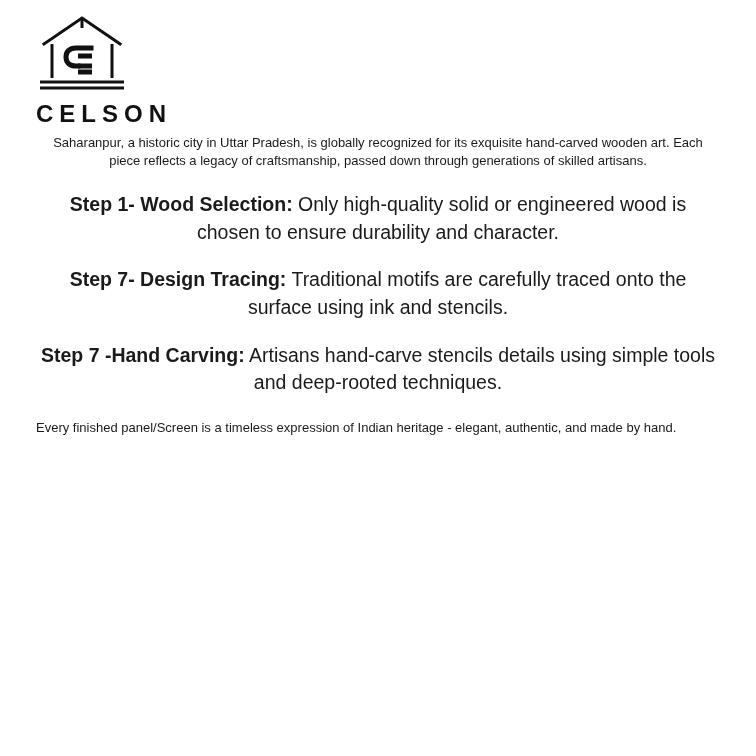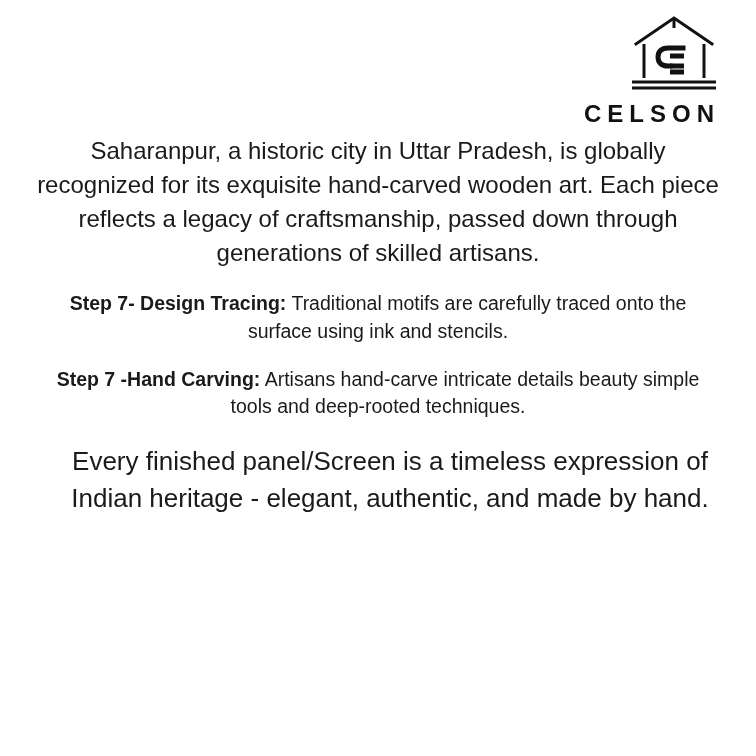--- a/index.html
+++ b/index.html
@@ -14,21 +14,21 @@
     color: #1a1a1a;
     overflow: hidden;
   }
   .page {
     width: 756px;
     height: 756px;
     box-sizing: border-box;
     padding: 10px 36px 0 36px;
     display: flex;
     flex-direction: column;
-    align-items: flex-end;
+    align-items: flex-start;
   }
   .logo-mark {
     margin-top: 4px;
     margin-bottom: 4px;
     line-height: 0;
   }
   .brand {
     font-size: 24px;
     font-weight: bold;
     letter-spacing: 6px;
@@ -40,40 +40,40 @@
   .headline {
     font-size: 21px;
     font-weight: bold;
     letter-spacing: 2.2px;
     color: #111111;
     text-align: center;
     margin-bottom: 16px;
     white-space: nowrap;
   }
   .intro {
-    font-size: 24px;
+    font-size: 13px;
     line-height: 1.42;
     text-align: center;
     color: #1a1a1a;
     margin-bottom: 20px;
     max-width: 690px;
   }
   .step {
     font-size: 19.5px;
     line-height: 1.42;
     text-align: center;
     color: #1a1a1a;
     margin-bottom: 20px;
     max-width: 690px;
   }
   .step b {
     font-weight: bold;
   }
   .closing {
-    font-size: 26px;
+    font-size: 13px;
     line-height: 1.42;
     text-align: center;
     color: #1a1a1a;
     max-width: 660px;
     margin-top: 2px;
   }
 </style>
 </head>
 <body>
 
@@ -92,25 +92,28 @@
       <path d="M42 52 L56 52" stroke="#111111" stroke-width="5"></path>
       <path d="M42 58 L56 58" stroke="#111111" stroke-width="5"></path>
     </svg>
   </div>
 
   <div class="brand">CELSON</div>
 
 
   <div class="intro">Saharanpur, a historic city in Uttar Pradesh, is globally recognized for its exquisite hand-carved wooden art. Each piece reflects a legacy of craftsmanship, passed down through generations of skilled artisans.</div>
 
+  <div class="step">
+    <b>Step 1- Wood Selection:</b><span> Only high-quality solid or engineered wood is chosen to ensure durability and character.</span>
+  </div>
 
   <div class="step">
     <b>Step 7- Design Tracing:</b><span> Traditional motifs are carefully traced onto the surface using ink and stencils.</span>
   </div>
 
   <div class="step">
-    <b>Step 7 -Hand Carving:</b><span> Artisans hand-carve intricate details beauty simple tools and deep-rooted techniques.</span>
+    <b>Step 7 -Hand Carving:</b><span> Artisans hand-carve stencils details using simple tools and deep-rooted techniques.</span>
   </div>
 
 
   <div class="closing">Every finished panel/Screen is a timeless expression of Indian heritage - elegant, authentic, and made by hand.</div>
 
 </div>
 
 </body></html>

